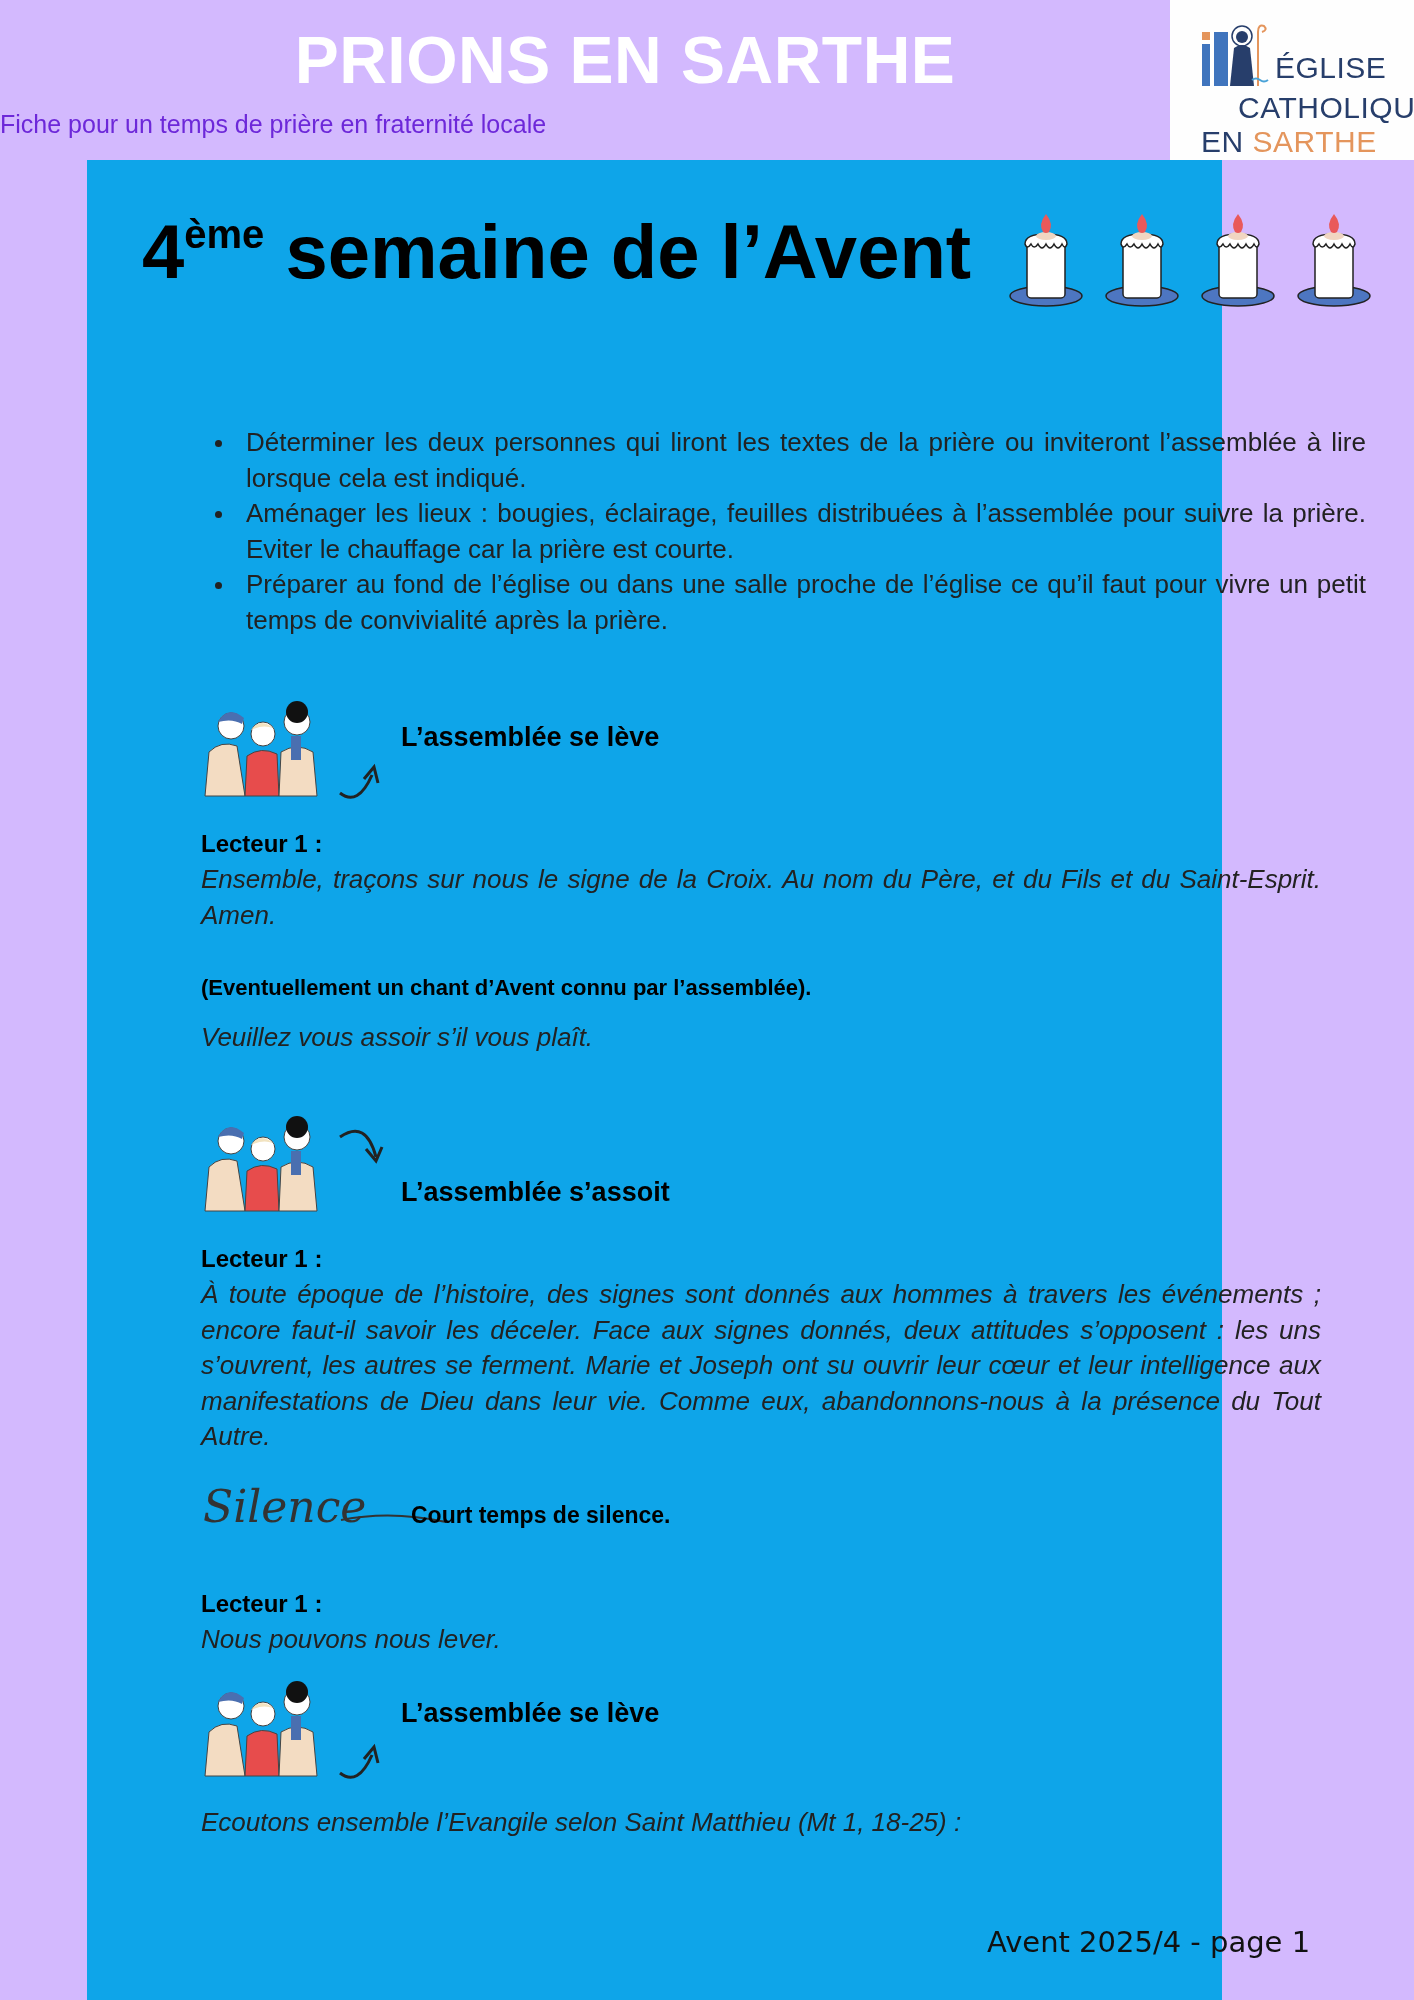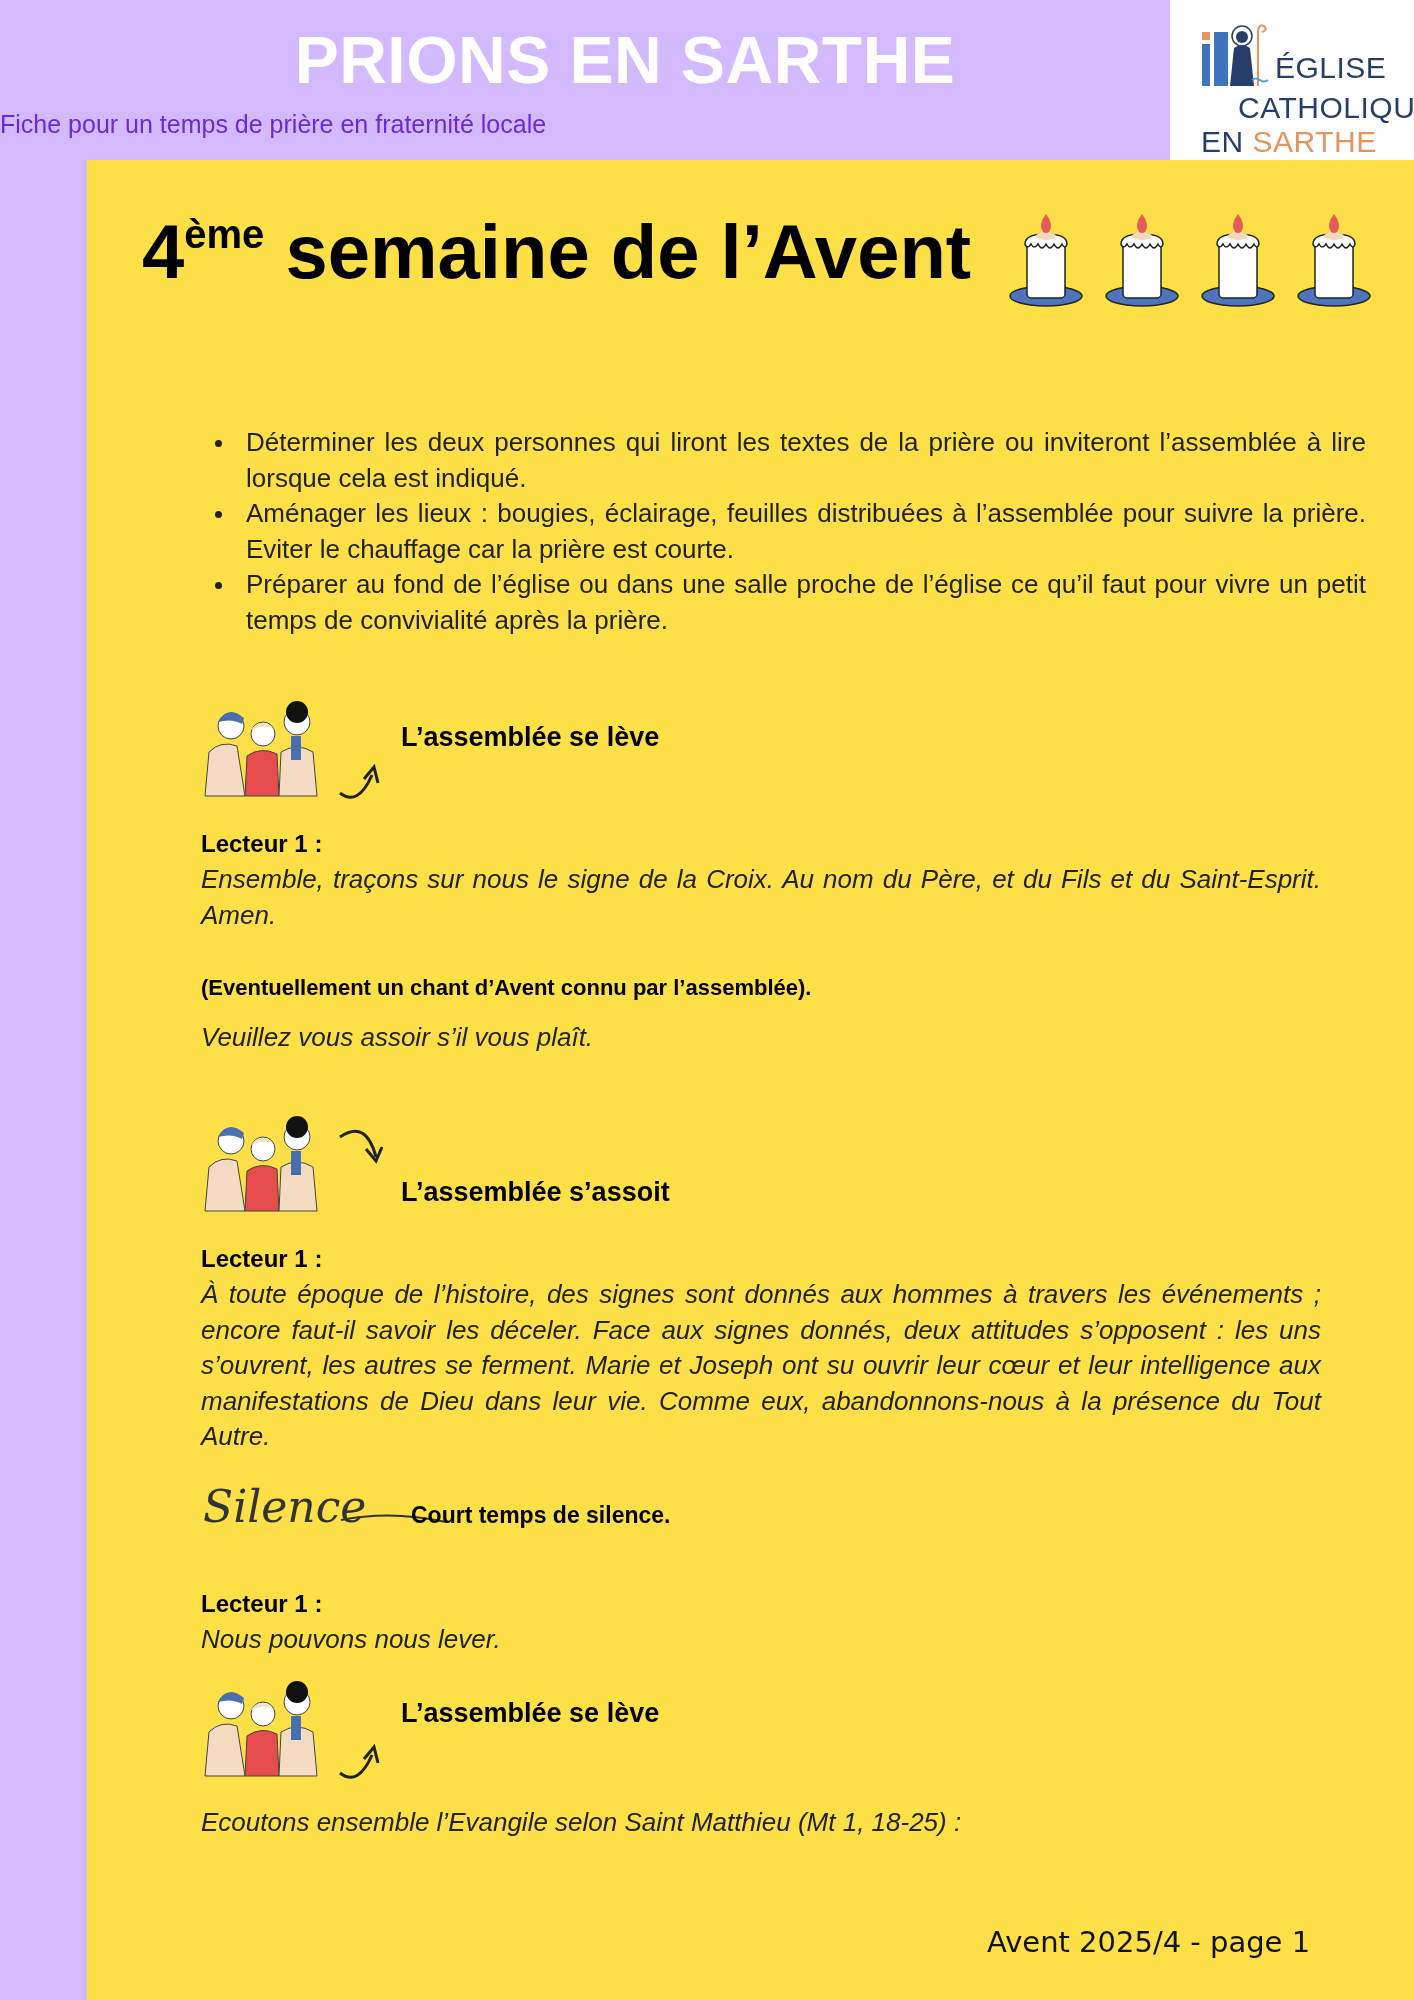--- a/index.html
+++ b/index.html
@@ -28,22 +28,22 @@
   .logo-mark { position: absolute; left: 30px; top: 22px; width: 80px; height: 70px; }
   .logo-line {
     position: absolute; font-size: 30px; letter-spacing: 0.5px; color: #273e6b;
   }
   .logo-l1 { left: 105px; top: 51px; }
   .logo-l2 { left: 31px; top: 91px; margin-left: 37px; }
   .logo-l3 { left: 31px; top: 125px; }
   .logo-orange { color: #e4955c; }
 
   .page {
-    position: absolute; left: 87px; top: 160px; width: 1327px; height: 1840px;
-    background: #fde047;
+    position: absolute; left: 87px; top: 160px; width: 1135px; height: 1840px;
+    background: #0ea5e9;
   }
   .doc-title {
     position: absolute; left: 55px; top: 48px;
     font-size: 76px; font-weight: bold; color: #000; white-space: nowrap;
   }
   .doc-title sup { font-size: 40px; vertical-align: 30px; }
   .candles { position: absolute; left: 920px; top: 50px; height: 110px; display: flex; gap: 18px; }
   .candle { width: 78px; height: 100px; }
 
   .content { position: absolute; left: 114px; width: 1120px; }

